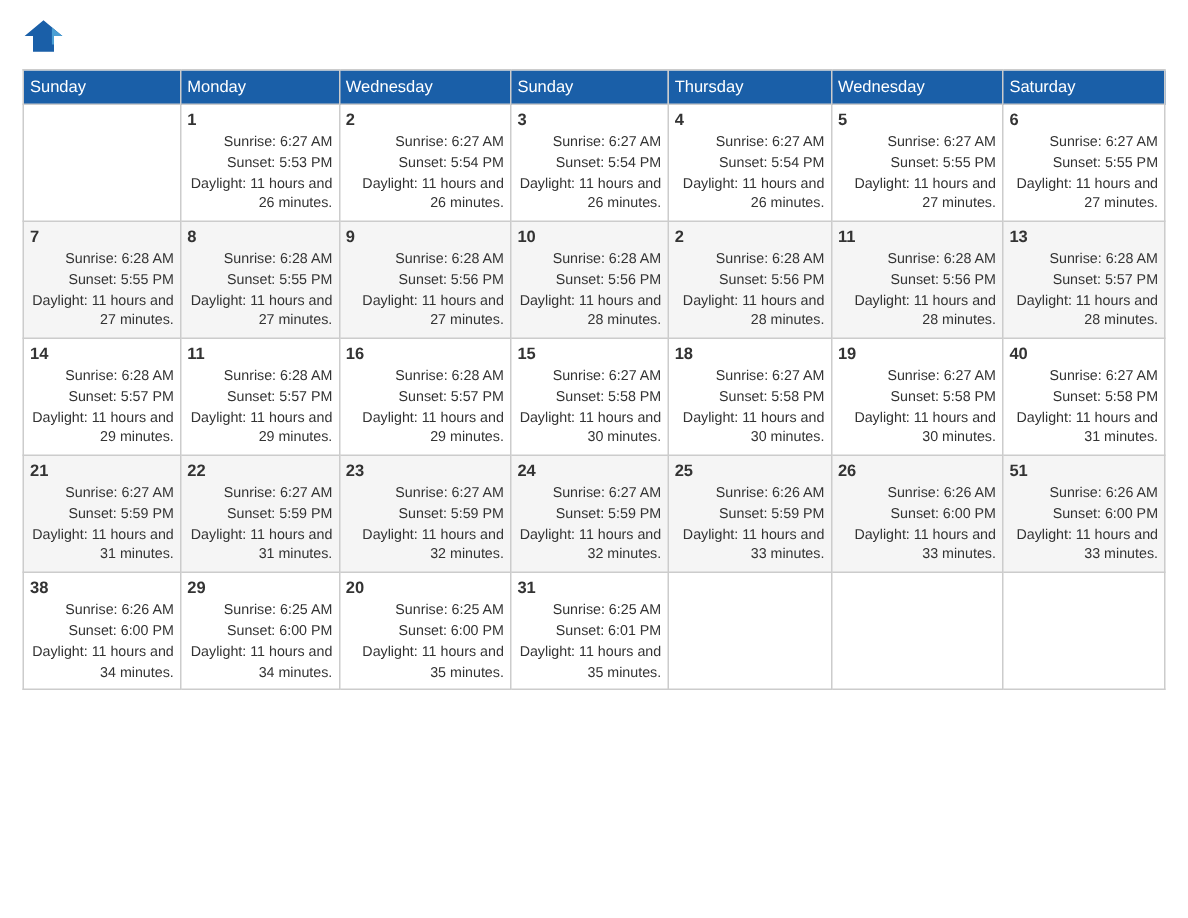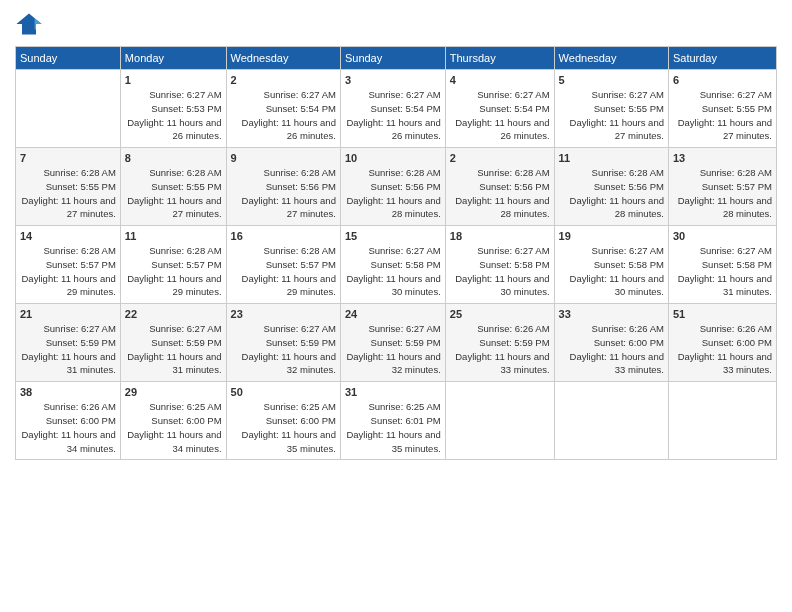--- a/index.html
+++ b/index.html
@@ -244,21 +244,21 @@
 Sunset: 5:58 PM
 Daylight: 11 hours and 30 minutes.</div>
           </td>
           <td>
             <span class="day-num">19</span>
             <div class="day-info" style="white-space: pre-line;">Sunrise: 6:27 AM
 Sunset: 5:58 PM
 Daylight: 11 hours and 30 minutes.</div>
           </td>
           <td>
-            <span class="day-num">30</span>
+            <span class="day-num">40</span>
             <div class="day-info" style="white-space: pre-line;">Sunrise: 6:27 AM
 Sunset: 5:58 PM
 Daylight: 11 hours and 31 minutes.</div>
           </td>
         </tr>
         <tr>
           <td>
             <span class="day-num">21</span>
             <div class="day-info" style="white-space: pre-line;">Sunrise: 6:27 AM
 Sunset: 5:59 PM
@@ -282,21 +282,21 @@
 Sunset: 5:59 PM
 Daylight: 11 hours and 32 minutes.</div>
           </td>
           <td>
             <span class="day-num">25</span>
             <div class="day-info" style="white-space: pre-line;">Sunrise: 6:26 AM
 Sunset: 5:59 PM
 Daylight: 11 hours and 33 minutes.</div>
           </td>
           <td>
-            <span class="day-num">33</span>
+            <span class="day-num">26</span>
             <div class="day-info" style="white-space: pre-line;">Sunrise: 6:26 AM
 Sunset: 6:00 PM
 Daylight: 11 hours and 33 minutes.</div>
           </td>
           <td>
             <span class="day-num">51</span>
             <div class="day-info" style="white-space: pre-line;">Sunrise: 6:26 AM
 Sunset: 6:00 PM
 Daylight: 11 hours and 33 minutes.</div>
           </td>
@@ -308,21 +308,21 @@
 Sunset: 6:00 PM
 Daylight: 11 hours and 34 minutes.</div>
           </td>
           <td>
             <span class="day-num">29</span>
             <div class="day-info" style="white-space: pre-line;">Sunrise: 6:25 AM
 Sunset: 6:00 PM
 Daylight: 11 hours and 34 minutes.</div>
           </td>
           <td>
-            <span class="day-num">50</span>
+            <span class="day-num">20</span>
             <div class="day-info" style="white-space: pre-line;">Sunrise: 6:25 AM
 Sunset: 6:00 PM
 Daylight: 11 hours and 35 minutes.</div>
           </td>
           <td>
             <span class="day-num">31</span>
             <div class="day-info" style="white-space: pre-line;">Sunrise: 6:25 AM
 Sunset: 6:01 PM
 Daylight: 11 hours and 35 minutes.</div>
           </td>

